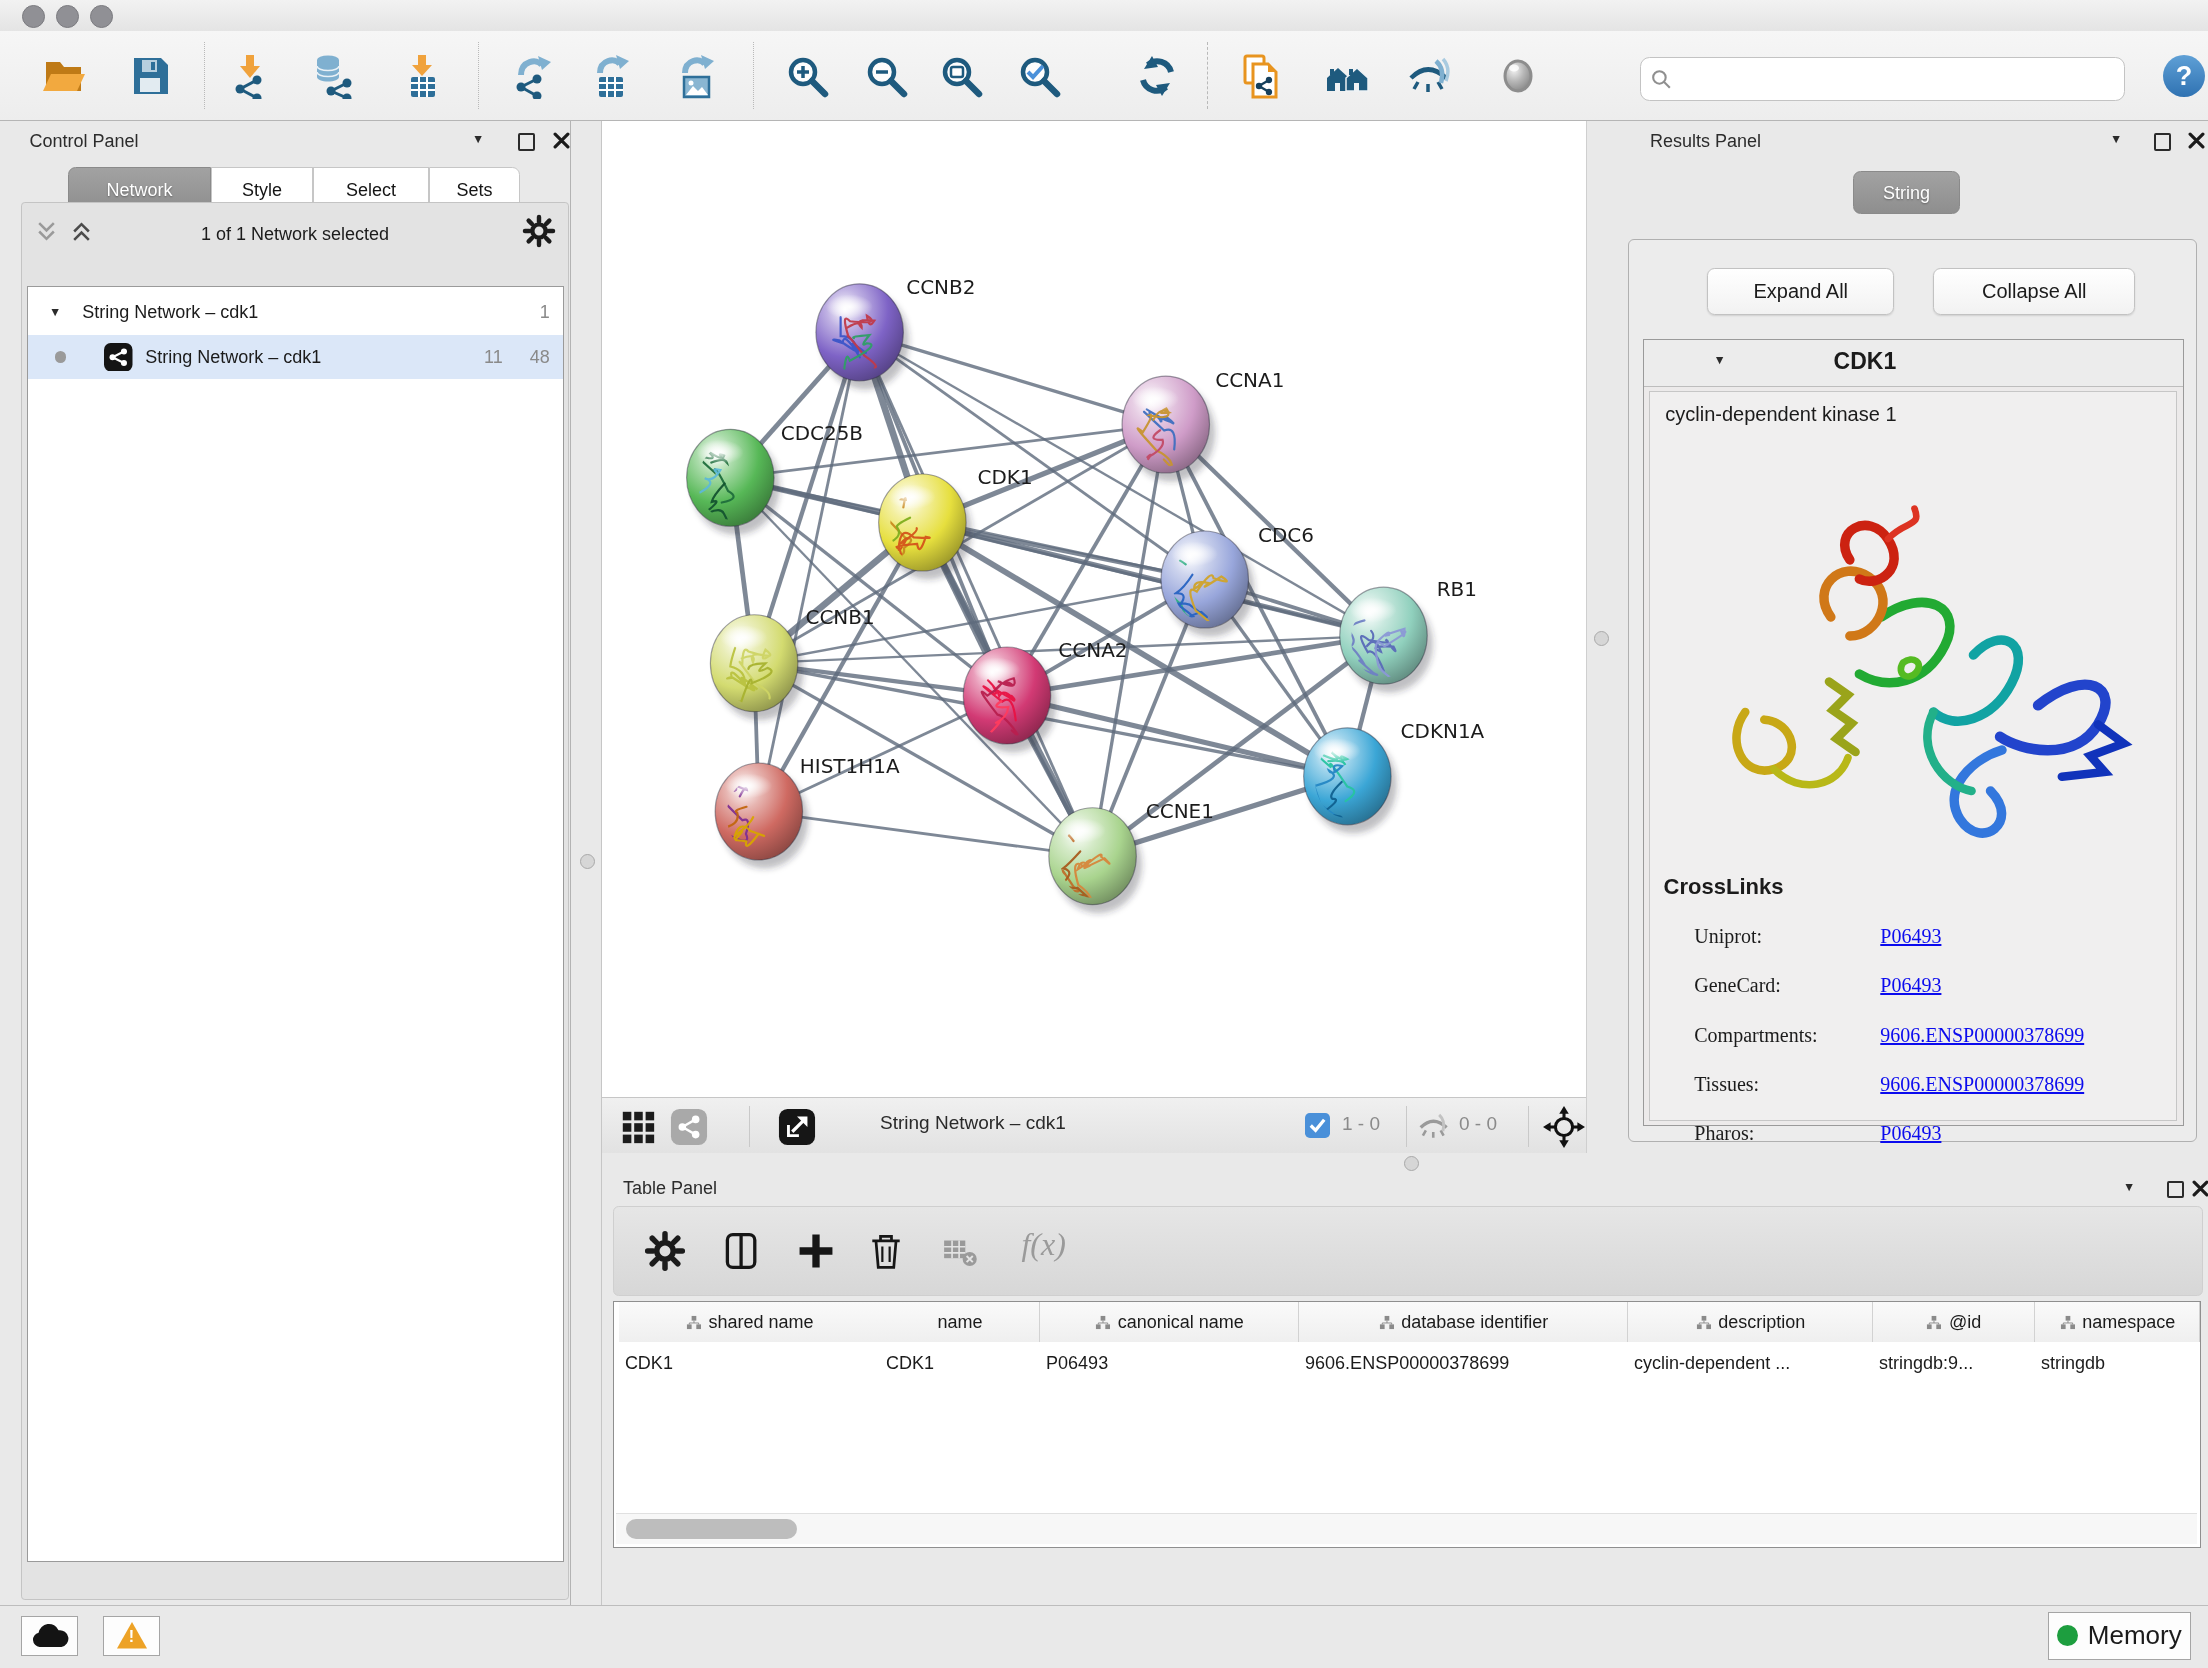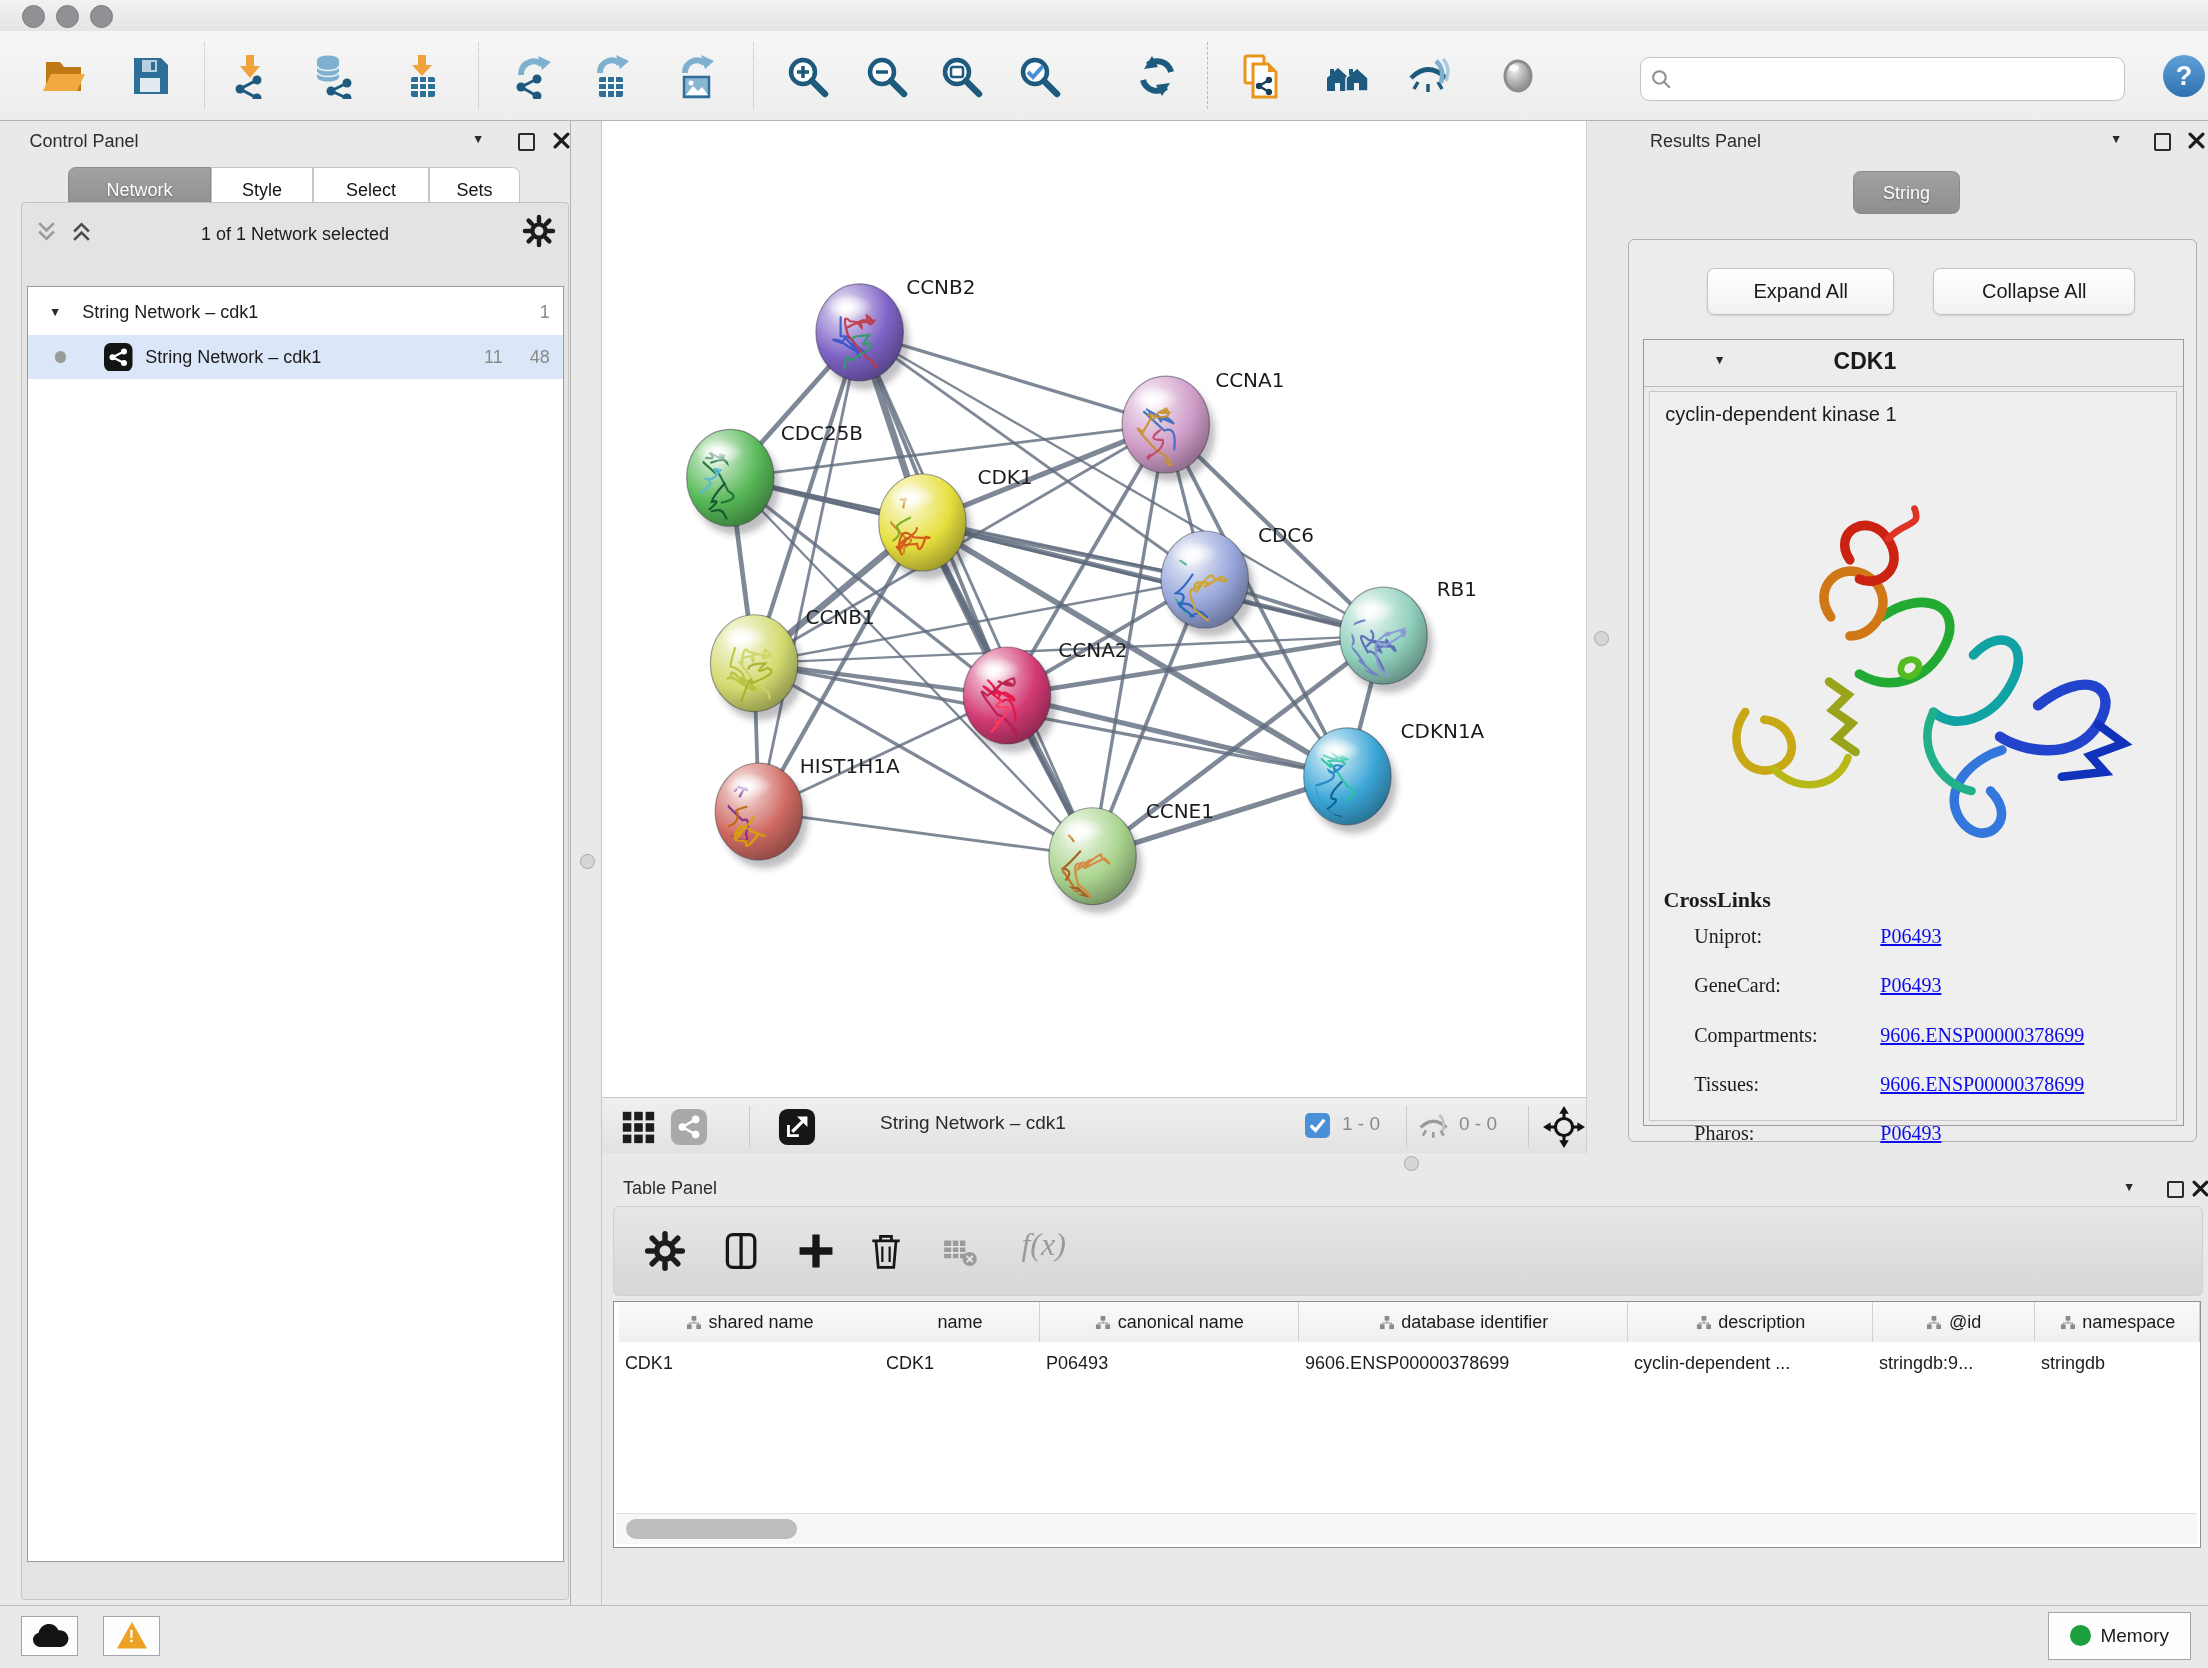--- a/index.html
+++ b/index.html
@@ -57,21 +57,21 @@
   #tp-table{left:11.4px;top:129px;width:1588px;height:247px;background:#fff;border:1.9px solid #8f8f8f;box-sizing:border-box;}
   .th-cell{position:absolute;top:0;height:40px;border-right:1px solid #d2d2d2;display:flex;align-items:center;
     justify-content:center;gap:7.6px;font-size:18px;background:linear-gradient(#fafafa,#efefef);box-sizing:border-box;}
   .td-cell{position:absolute;top:40px;height:42px;line-height:42px;font-size:18px;padding-left:5.7px;box-sizing:border-box;
     white-space:nowrap;overflow:hidden;}
   #hscroll{left:1.9px;top:211px;width:1581px;height:30px;background:#f7f7f7;border-top:1px solid #e0e0e0;}
   #hthumb{left:9.5px;top:4.8px;width:171px;height:20px;border-radius:10.5px;background:#bdbdbd;}
   
   #status-bar{left:0;top:1605px;width:2208px;height:63px;background:#e9e9e9;border-top:1px solid #bdbdbd;box-sizing:border-box;}
   .sb-btn{background:#fdfdfd;border:1.9px solid #a5a5a5;display:flex;align-items:center;justify-content:center;}
-  #memory-btn{left:2048px;top:5.7px;width:141px;height:46px;gap:9.5px;font-size:19px;text-align:center;}
+  #memory-btn{left:2048px;top:5.7px;width:141px;height:46px;gap:9.5px;font-size:26px;text-align:center;}
   .green-dot{width:21px;height:21px;border-radius:50%;background:#1d9e3f;}
   .fx{font-family:"Liberation Serif",serif;font-style:italic;color:#9a9a9a;font-size:32px;}
   text{font-family:"DejaVu Sans",sans-serif;}
 </style>
 </head>
 <body>
 
 <div id="titlebar" class="abs">
   <div class="abs traffic" style="left:22px"></div>
   <div class="abs traffic" style="left:56px"></div>
@@ -693,21 +693,21 @@
             <path d="M205 122 C252 90 292 112 272 152 C252 192 212 200 182 182" stroke="#22aa33" stroke-width="10"></path>
             <path d="M228 170 c10 -8 22 0 14 10 c-8 10 -22 2 -14 -10" stroke="#55bb22" stroke-width="7"></path>
             <path d="M150 190 l20 14 l-16 16 l20 14 l-16 16 l20 14" stroke="#9aa41a" stroke-width="9"></path>
             <path d="M62 222 C40 252 60 292 92 282 C124 272 112 232 82 230" stroke="#c8a816" stroke-width="9"></path>
             <path d="M152 122 C130 92 162 60 192 80 C222 100 202 142 172 142" stroke="#d07818" stroke-width="10"></path>
             <path d="M172 62 C152 32 192 10 212 40 C232 70 202 92 182 82" stroke="#cc2211" stroke-width="10"></path>
             <path d="M212 40 C230 20 248 28 240 8" stroke="#dd3322" stroke-width="7"></path>
             <path d="M92 282 C120 310 160 300 170 270" stroke="#b8b818" stroke-width="8"></path>
           </g>
         </svg>
-        <div class="abs" style="left:13.3px;top:495px;font-family:Liberation Serif, serif;font-size:22px;font-weight:bold">CrossLinks</div>
+        <div class="abs" style="left:13.3px;top:482px;font-family:Liberation Sans, sans-serif;font-size:22px;font-weight:bold">CrossLinks</div>
         <div id="xl-rows">
             <div class="xl-row" style="left: 44px; top: 533px;"><span>Uniprot:</span><a class="xl-link" style="position: absolute; left: 186px; white-space: nowrap;">P06493</a></div>
             <div class="xl-row" style="left: 44px; top: 582px;"><span>GeneCard:</span><a class="xl-link" style="position: absolute; left: 186px; white-space: nowrap;">P06493</a></div>
             <div class="xl-row" style="left: 44px; top: 632px;"><span>Compartments:</span><a class="xl-link" style="position: absolute; left: 186px; white-space: nowrap;">9606.ENSP00000378699</a></div>
             <div class="xl-row" style="left: 44px; top: 681px;"><span>Tissues:</span><a class="xl-link" style="position: absolute; left: 186px; white-space: nowrap;">9606.ENSP00000378699</a></div>
             <div class="xl-row" style="left: 44px; top: 730px;"><span>Pharos:</span><a class="xl-link" style="position: absolute; left: 186px; white-space: nowrap;">P06493</a></div>
           </div>
       </div>
     </div>
   </div>

